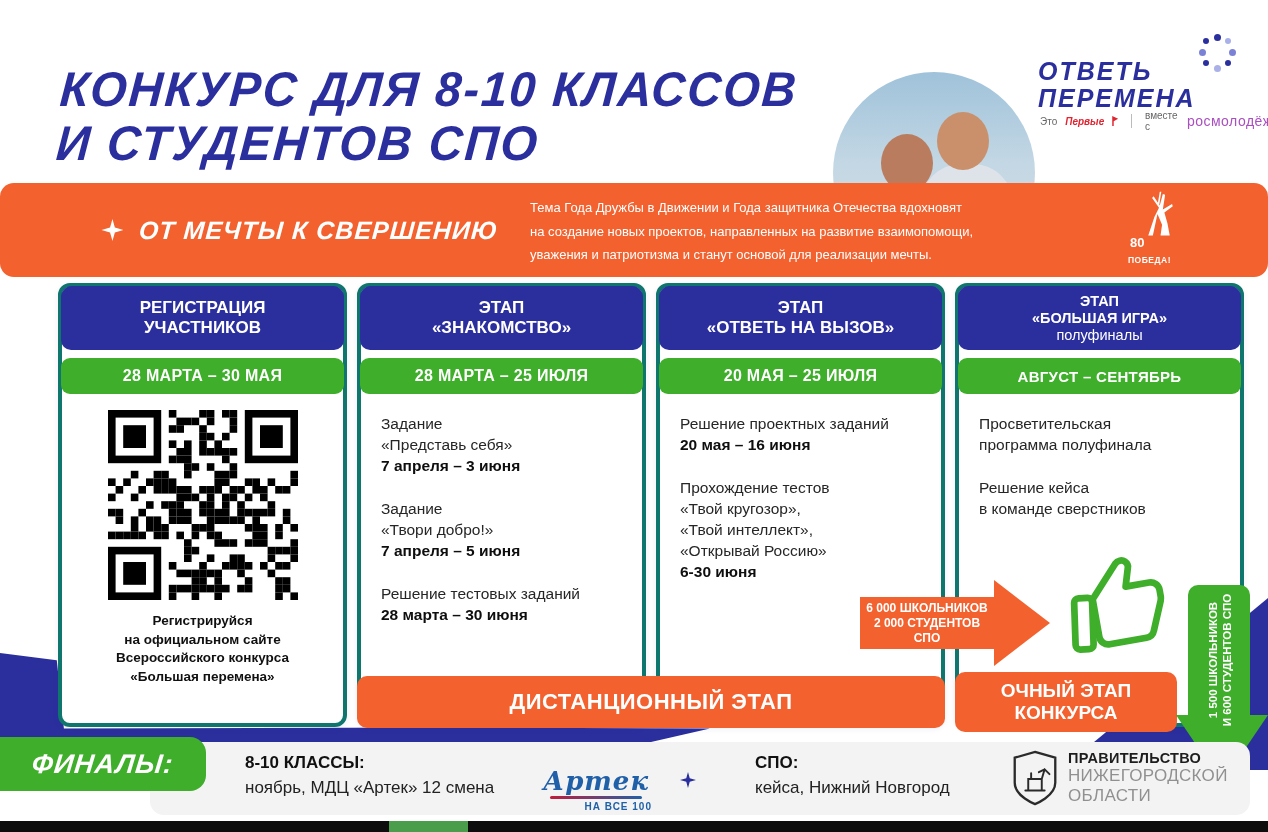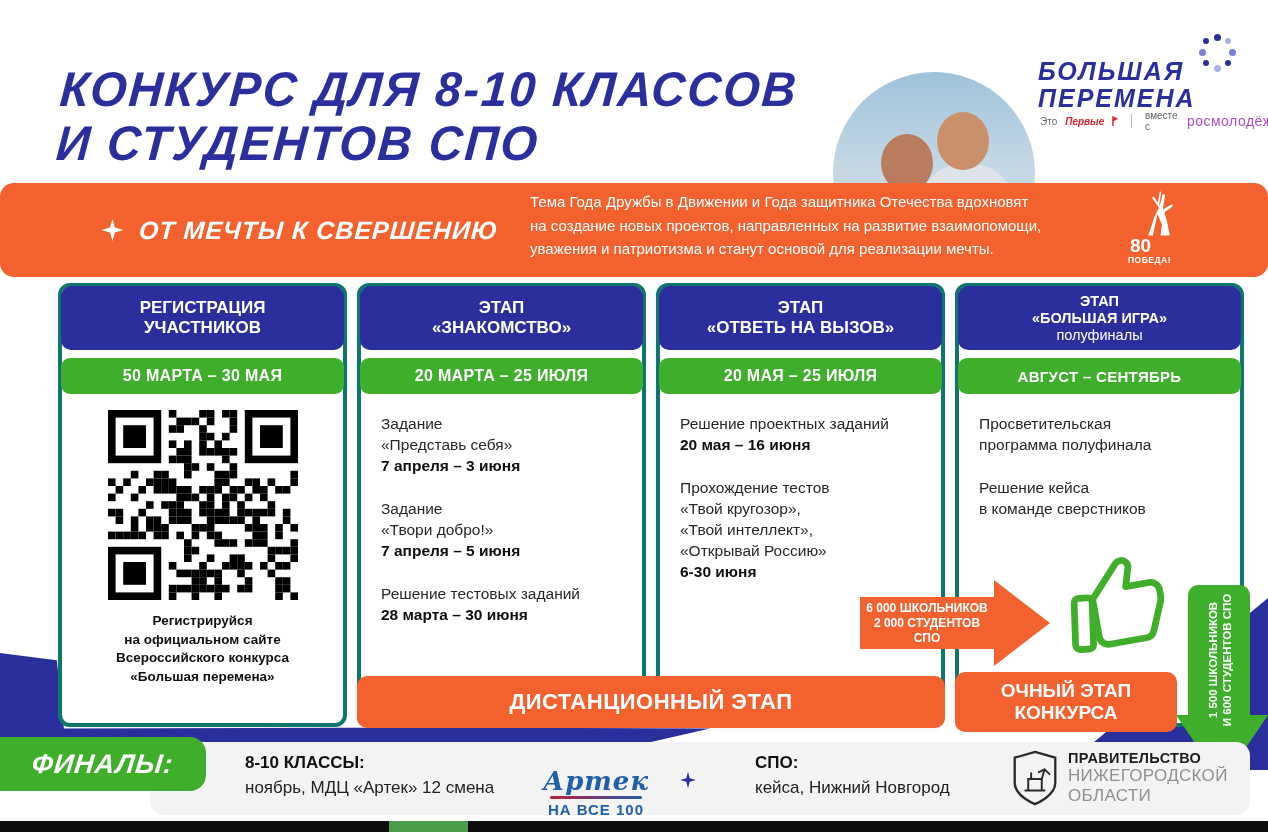--- a/index.html
+++ b/index.html
@@ -49,25 +49,25 @@
   .tagline .org { color:#a94fc0; font-weight:normal; font-size:14px; letter-spacing:.5px; }
   
   .banner { position:absolute; left:0; top:183px; width:1268px; height:94px;
     background:#f2612e; border-radius:14px; z-index:2; }
   .slogan { position:absolute; left:70px; top:0; width:460px; height:94px;
     display:flex; align-items:center; justify-content:center; gap:16px; }
   .slogan-text { color:#fff; font-size:25px; font-weight:bold; font-style:italic;
     letter-spacing:1px; transform:skewX(-4deg); }
   .star4 { clip-path:polygon(50% 0%,61% 39%,100% 50%,61% 61%,50% 100%,39% 61%,0% 50%,39% 39%); }
   .slogan-star { width:22px; height:22px; background:#fff; }
-  .banner-desc { position:absolute; left:530px; top:7px; width:592px;
-    color:#fff; font-size:15px; line-height:23.5px; white-space:pre-line; }
+  .banner-desc { position:absolute; left:530px; top:13px; width:592px;
+    color:#fff; font-size:13px; line-height:23.5px; white-space:pre-line; }
   .victory { position:absolute; left:1128px; top:8px; width:62px; height:78px; }
   .victory svg { position:absolute; left:14px; top:0; }
-  .victory .v-num { position:absolute; left:2px; top:44px; color:#fff; font-size:19px; font-weight:bold; }
+  .victory .v-num { position:absolute; left:2px; top:44px; color:#fff; font-size:13px; font-weight:bold; }
   .victory .v-label { position:absolute; left:0; top:64px; color:#fff; font-size:8.5px; font-weight:bold; letter-spacing:.5px; }
   
   .cards { position:absolute; left:58px; top:283px; width:1186px; z-index:3;
     display:grid; grid-template-columns:repeat(4,1fr); gap:10px; }
   .card { position:relative; height:444px; background:#fff;
     border:4px solid #0f766e; border-radius:12px;
     box-shadow:0 2px 6px rgba(40,45,140,.07); }
   .card-header { height:64px; background:#2b2f9e; border-radius:11px 11px 10px 10px;
     display:flex; flex-direction:column; align-items:center; justify-content:center;
     color:#fff; font-weight:bold; font-size:17px; line-height:20px;
@@ -122,21 +122,21 @@
   .f-detail { position:absolute; font-size:17px; color:#222; }
   .school-title { left:95px; top:11px; }
   .school-detail { left:95px; top:36px; }
   .spo-title { left:605px; top:11px; }
   .spo-detail { left:605px; top:36px; }
   .artek { position:absolute; left:390px; top:6px; width:112px; text-align:center;margin-top:18px; }
   .artek-name { font-family:"DejaVu Serif", serif; font-style:italic; font-weight:bold;
     font-size:26px; color:#2060a8; letter-spacing:1px; }
   .artek-line { width:92px; height:3px; margin:0 auto;
     background:linear-gradient(90deg,#c01d3c 0%,#2060a8 100%); border-radius:2px; }
-  .artek-slogan { margin-top:2px; font-size:15px; font-weight:bold; color:#2060a8; letter-spacing:1px; text-align:center; }
+  .artek-slogan { margin-top:2px; font-size:10px; font-weight:bold; color:#2060a8; letter-spacing:1px; text-align:right; }
   .sep-star { position:absolute; left:530px; top:30px; width:16px; height:16px; background:#2b2f9e; }
   .gov { position:absolute; left:862px; top:8px; display:flex; gap:10px; align-items:center; }
   .gov-text div:nth-child(1) { font-size:14.5px; font-weight:bold; color:#1d1d1d; letter-spacing:.3px; }
   .gov-text div:nth-child(2), .gov-text div:nth-child(3) { font-size:17px; color:#909090; letter-spacing:.3px; }
   
   .bottom-strip { position:absolute; left:0; top:821px; width:1268px; height:11px; background:#0d0d0d; z-index:10; }
   .bottom-strip .seg-green { position:absolute; left:389px; top:0; width:79px; height:11px; background:#4a9d4a; }
 </style>
 </head>
 <body>
@@ -146,21 +146,21 @@
   <div class="main-title">КОНКУРС ДЛЯ 8-10 КЛАССОВ
 И СТУДЕНТОВ СПО</div>
 
   <div class="photo">
     <div class="p-body b1"></div>
     <div class="p-body b2"></div>
     <div class="p-head h1"></div>
     <div class="p-head h2"></div>
   </div>
 
-  <div class="brand-name">БОЛЬШАЯ
+  <div class="brand-name">ОТВЕТЬ
 ПЕРЕМЕНА</div>
   <div class="dots">
     <span class="d1"></span>
       <span class="d2"></span>
       <span class="d3"></span>
       <span class="d4"></span>
     <span class="d5"></span>
       <span class="d6"></span>
       <span class="d7"></span>
       <span class="d8"></span>
@@ -192,21 +192,21 @@
   </div>
 
   <div class="wave-left"></div>
   <div class="wave-right"></div>
 
   <div class="cards">
 
     <div class="card">
       <div class="card-header">РЕГИСТРАЦИЯ
 УЧАСТНИКОВ</div>
-      <div class="card-dates">50 МАРТА – 30 МАЯ</div>
+      <div class="card-dates">28 МАРТА – 30 МАЯ</div>
       <div class="qr-wrap"><svg xmlns="http://www.w3.org/2000/svg" width="190" height="190">
             <rect width="190" height="190" fill="#fff"></rect>
             <rect x="0" y="0" width="53.199999999999996" height="53.199999999999996" fill="#000"></rect>
             <rect x="7.6" y="7.6" width="38" height="38" fill="#fff"></rect>
             <rect x="15.2" y="15.2" width="22.799999999999997" height="22.799999999999997" fill="#000"></rect>
             <rect x="136.79999999999998" y="0" width="53.199999999999996" height="53.199999999999996" fill="#000"></rect>
             <rect x="144.4" y="7.6" width="38" height="38" fill="#fff"></rect>
             <rect x="152" y="15.2" width="22.799999999999997" height="22.799999999999997" fill="#000"></rect>
             <rect x="0" y="136.79999999999998" width="53.199999999999996" height="53.199999999999996" fill="#000"></rect>
             <rect x="7.6" y="144.4" width="38" height="38" fill="#fff"></rect>
@@ -421,21 +421,21 @@
           </svg></div>
       <div class="card-caption">Регистрируйся
 на официальном сайте
 Всероссийского конкурса
 «Большая перемена»</div>
     </div>
 
     <div class="card">
       <div class="card-header">ЭТАП
 «ЗНАКОМСТВО»</div>
-      <div class="card-dates">20 МАРТА – 25 ИЮЛЯ</div>
+      <div class="card-dates">28 МАРТА – 25 ИЮЛЯ</div>
       <div class="card-body">
         <div class="item">
           <div class="item-text">Задание
 «Представь себя»</div>
           <div class="item-dates">7 апреля – 3 июня</div>
         </div>
         <div class="item">
           <div class="item-text">Задание
 «Твори добро!»</div>
           <div class="item-dates">7 апреля – 5 июня</div>

